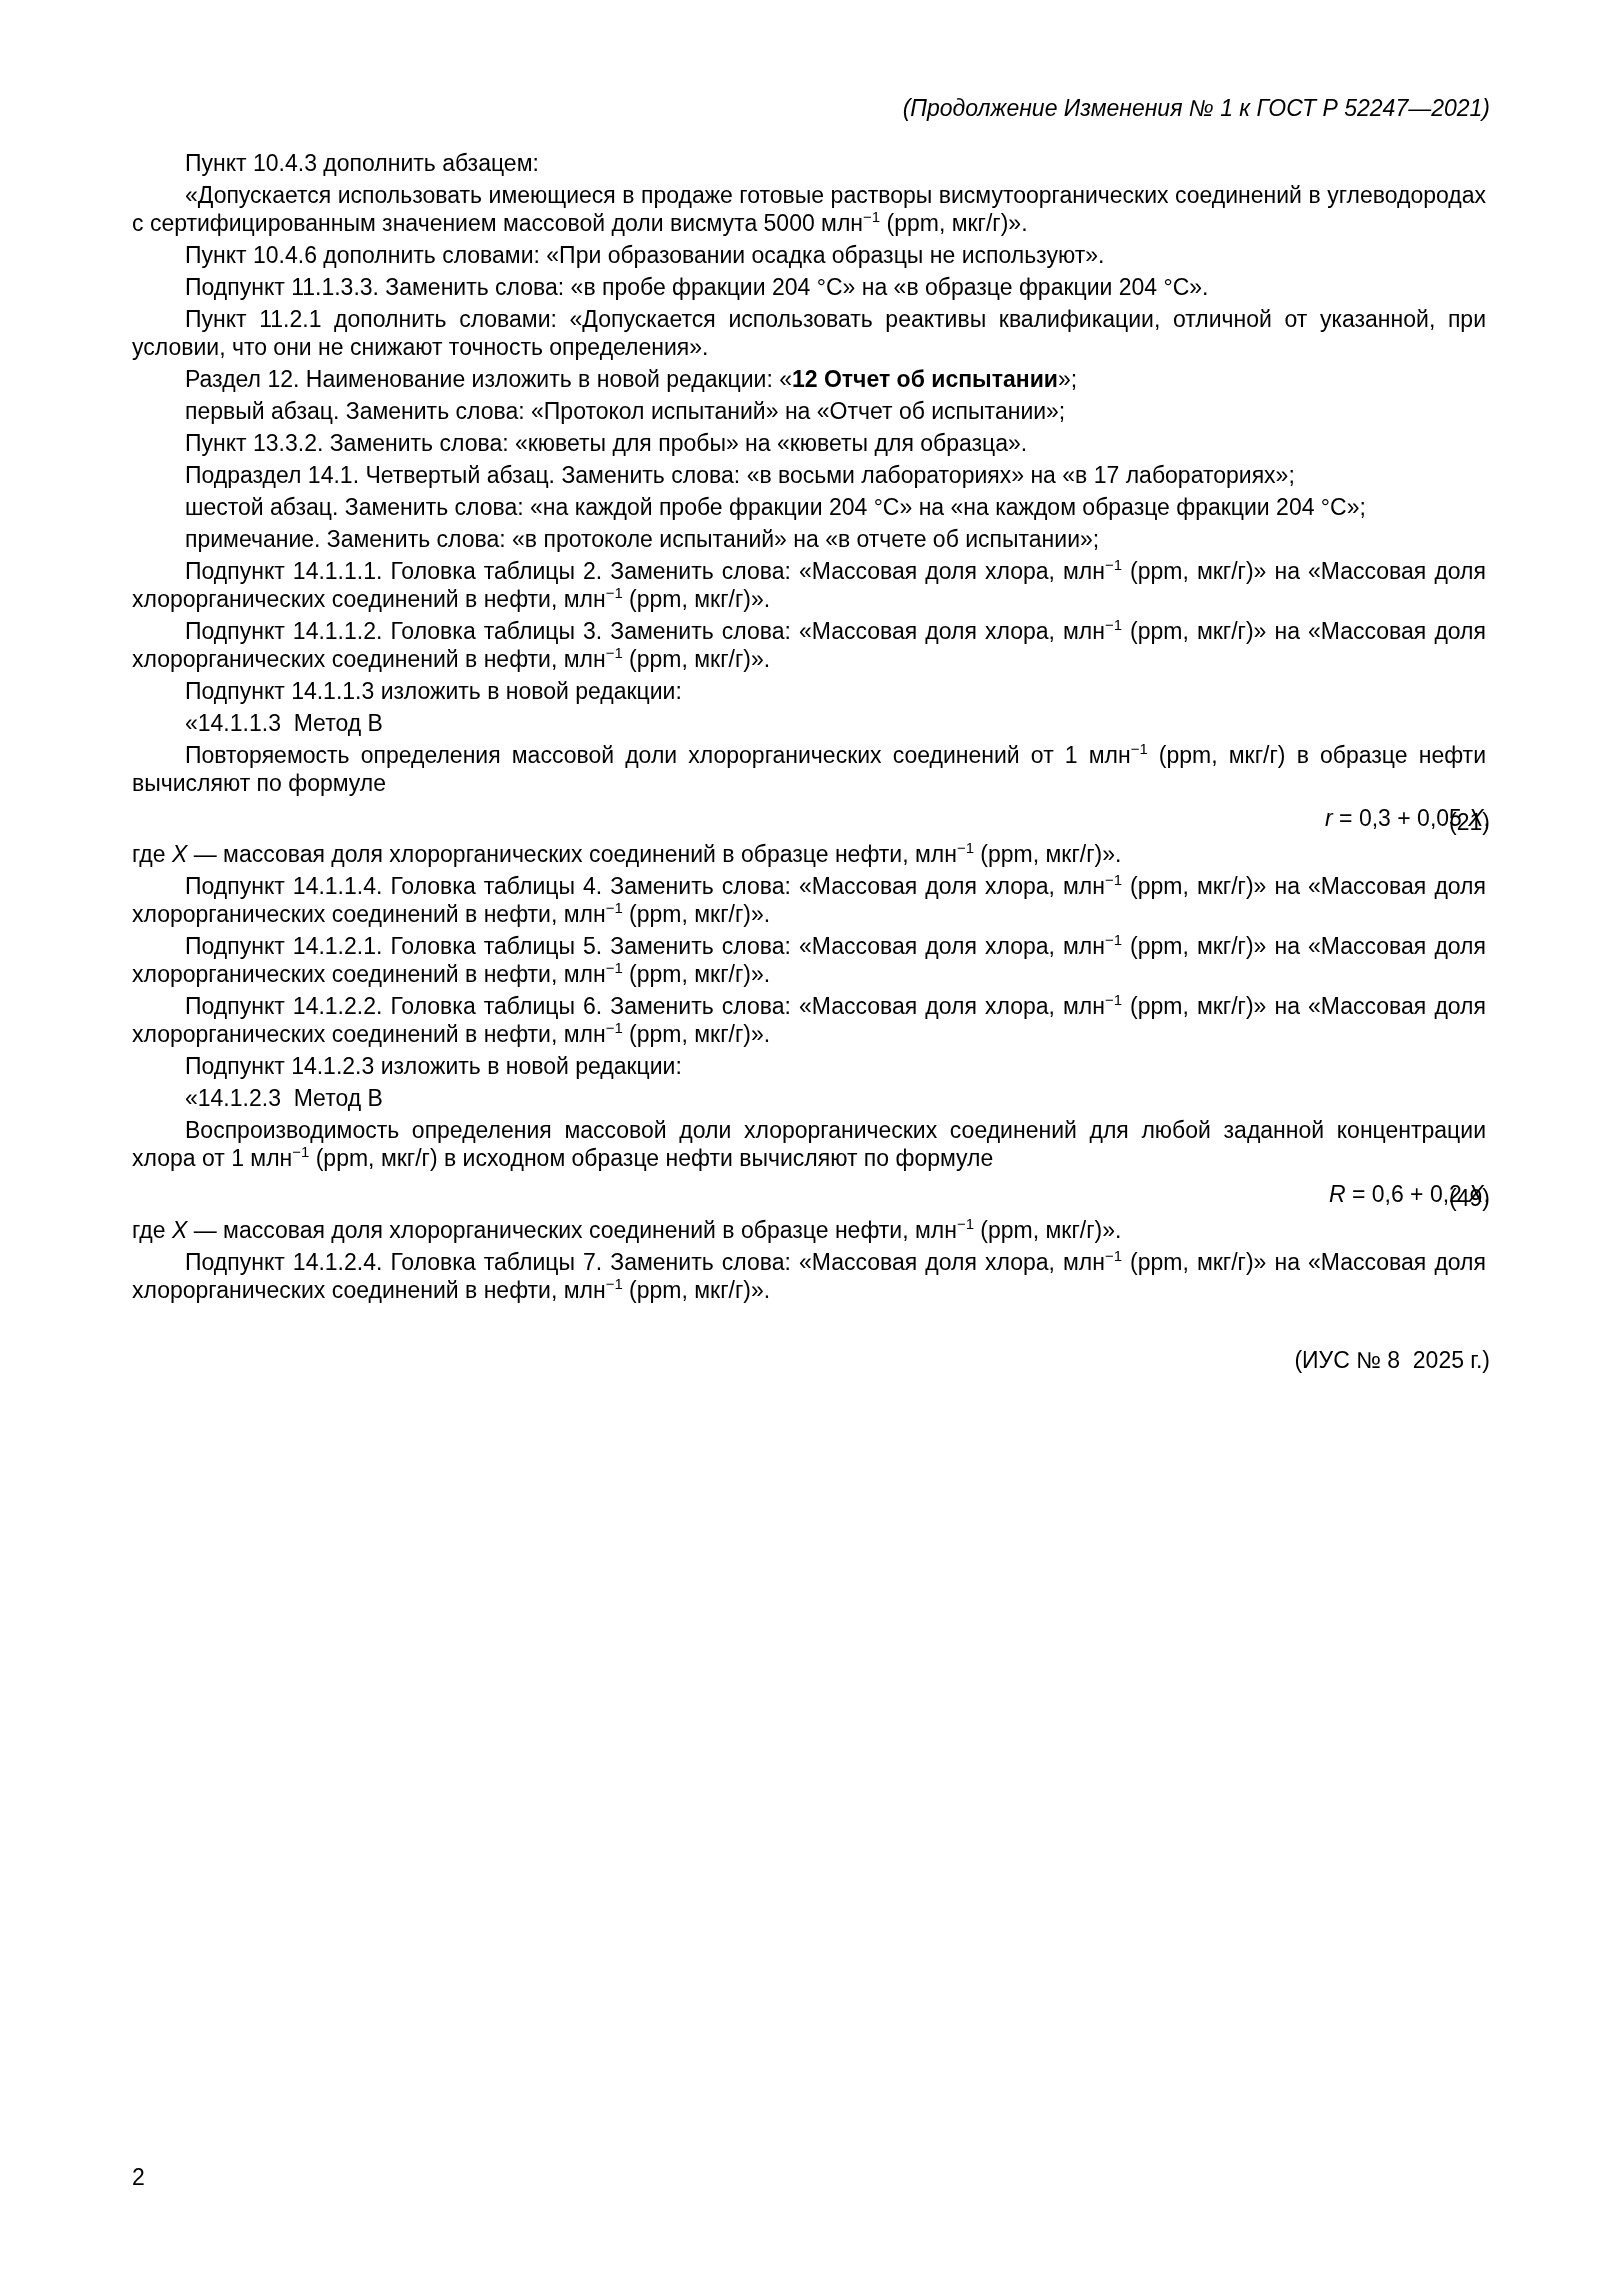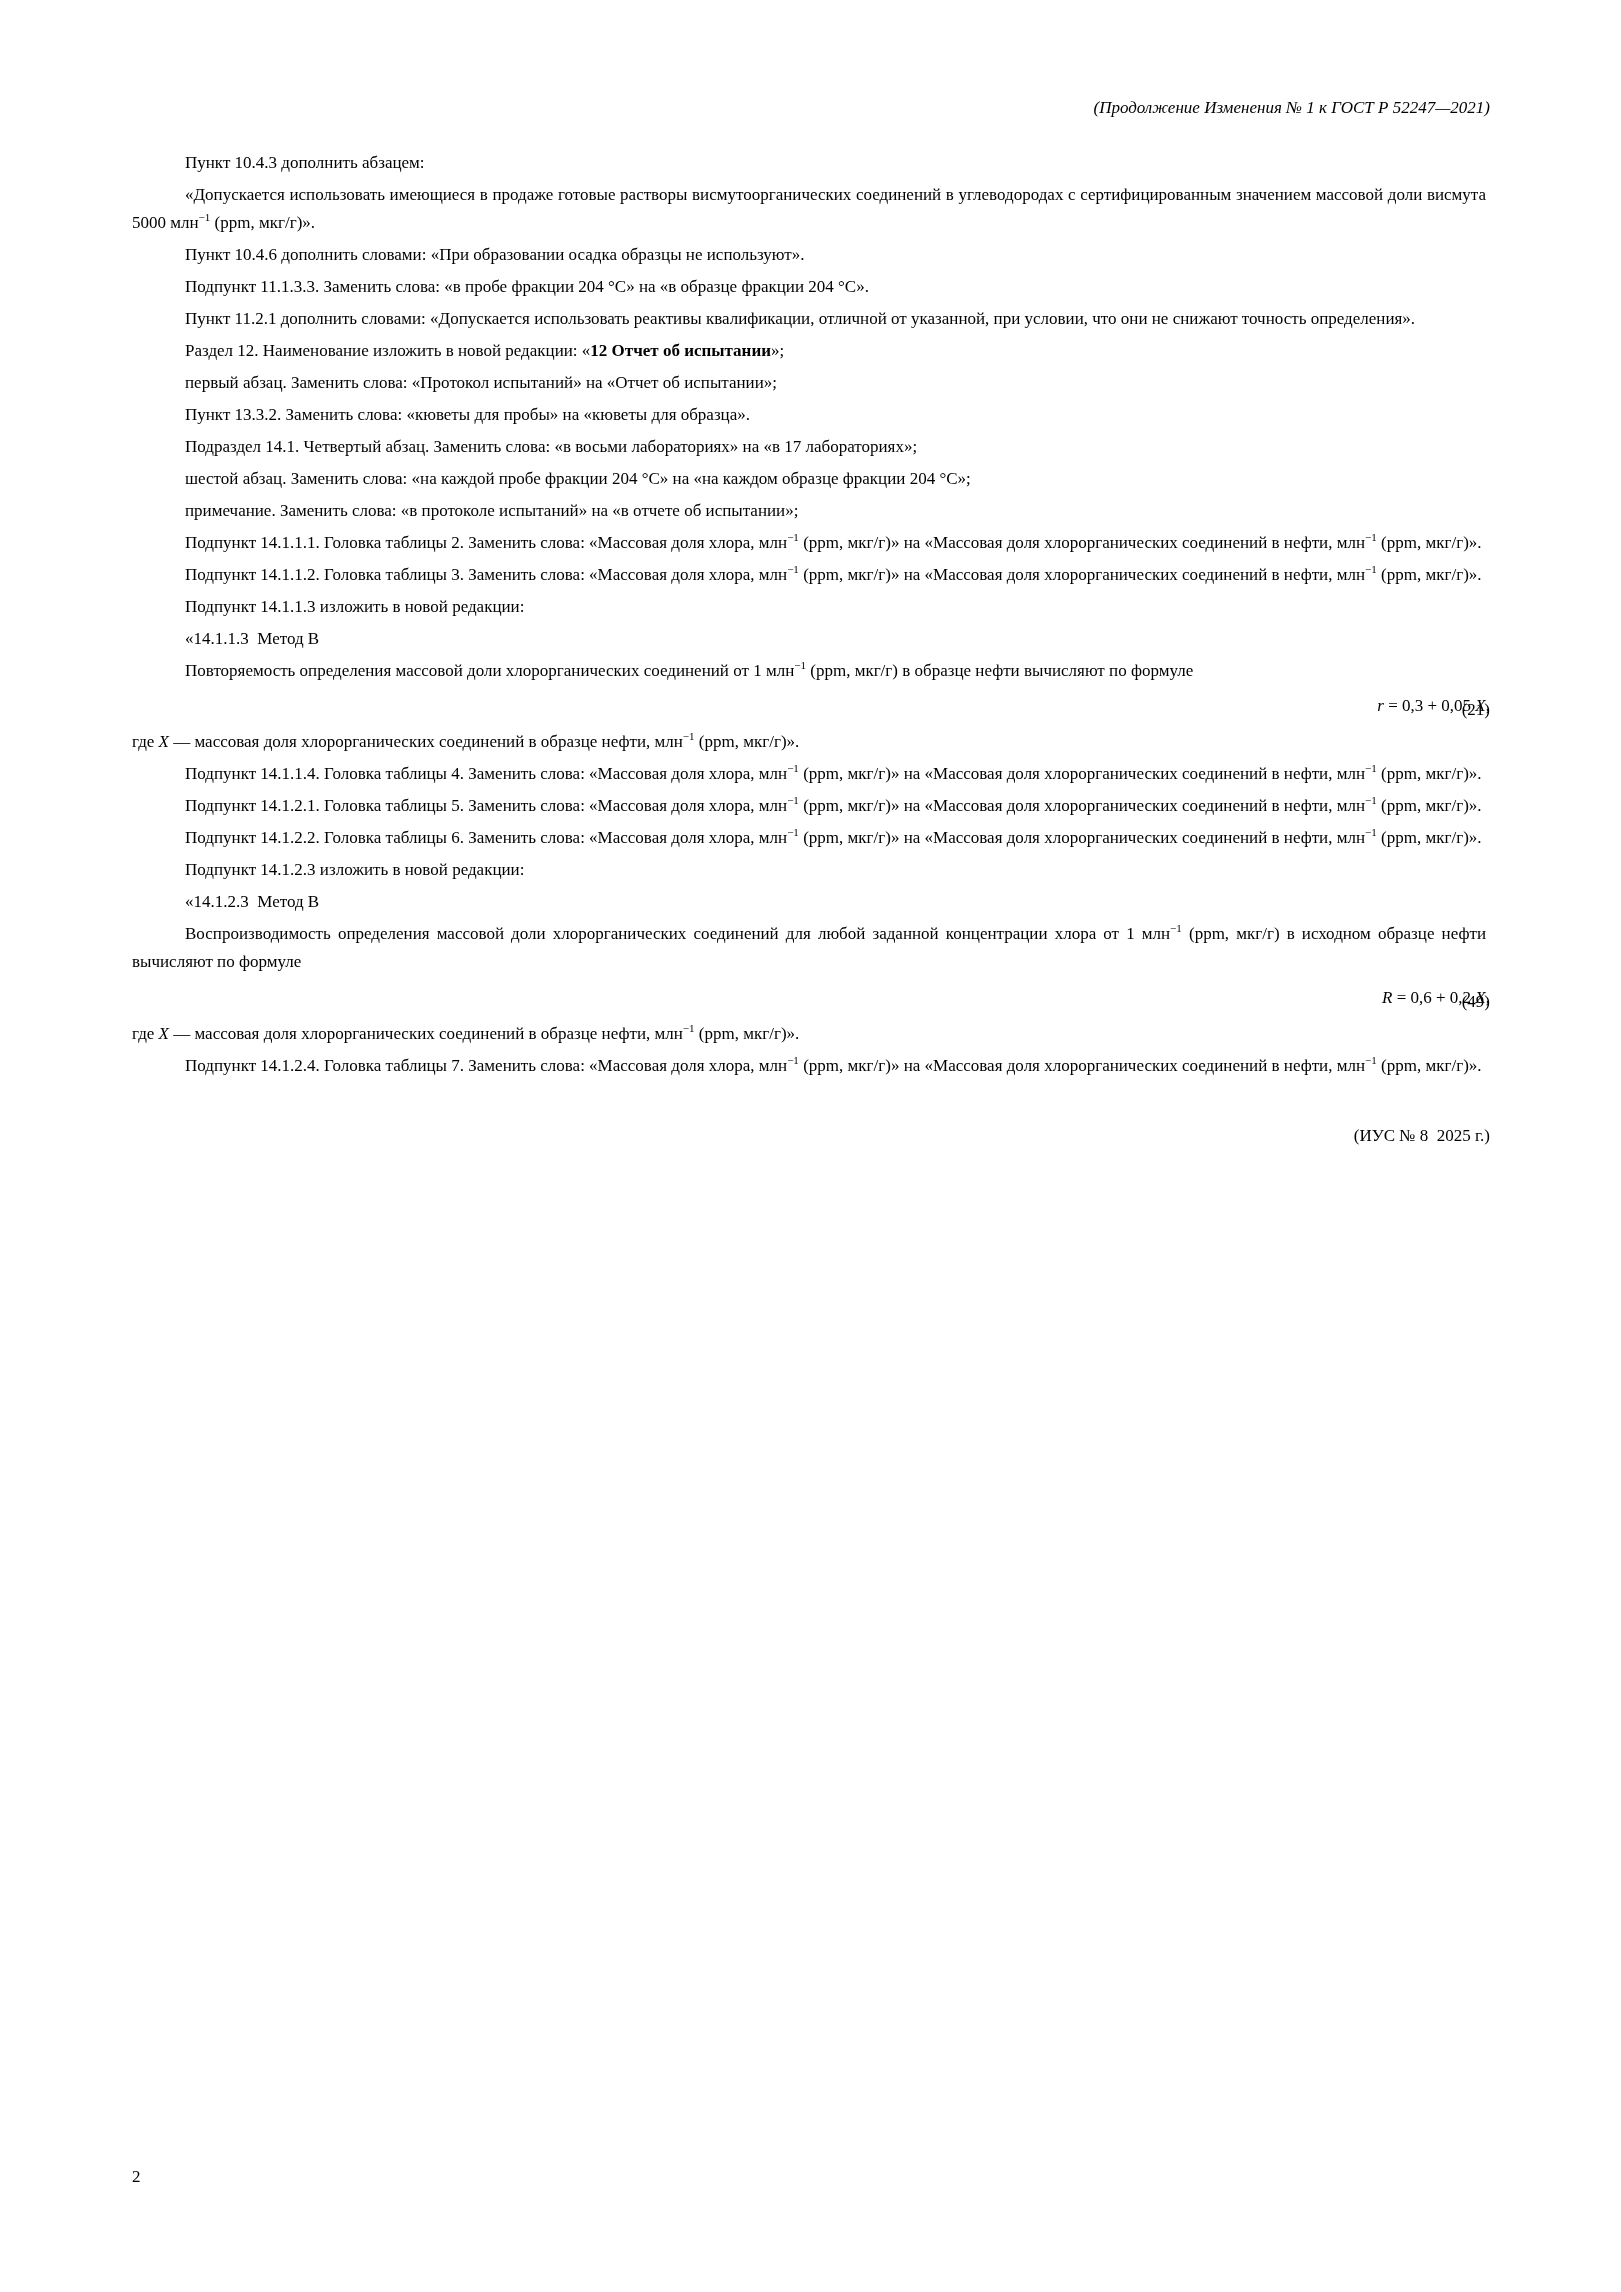--- a/index.html
+++ b/index.html
@@ -6,22 +6,22 @@
     margin: 0;
     padding: 0;
     background: #ffffff;
   }
   .page {
     position: relative;
     width: 1621px;
     height: 2293px;
     background: #ffffff;
     color: #000000;
-    font-family: Liberation Serif, serif;
-    font-size: 17px;
+    font-family: Liberation Sans, sans-serif;
+    font-size: 23px;
     line-height: 28px;
     overflow: hidden;
   }
   .content {
     position: absolute;
     left: 128px;
     top: 94px;
     width: 1362px;
   }
   .header {

